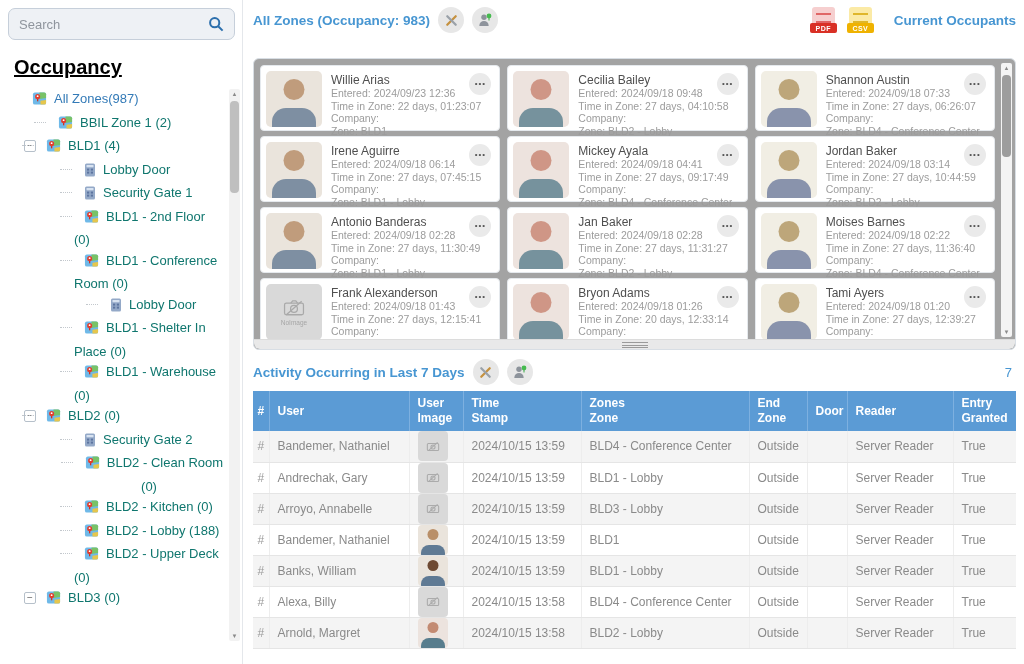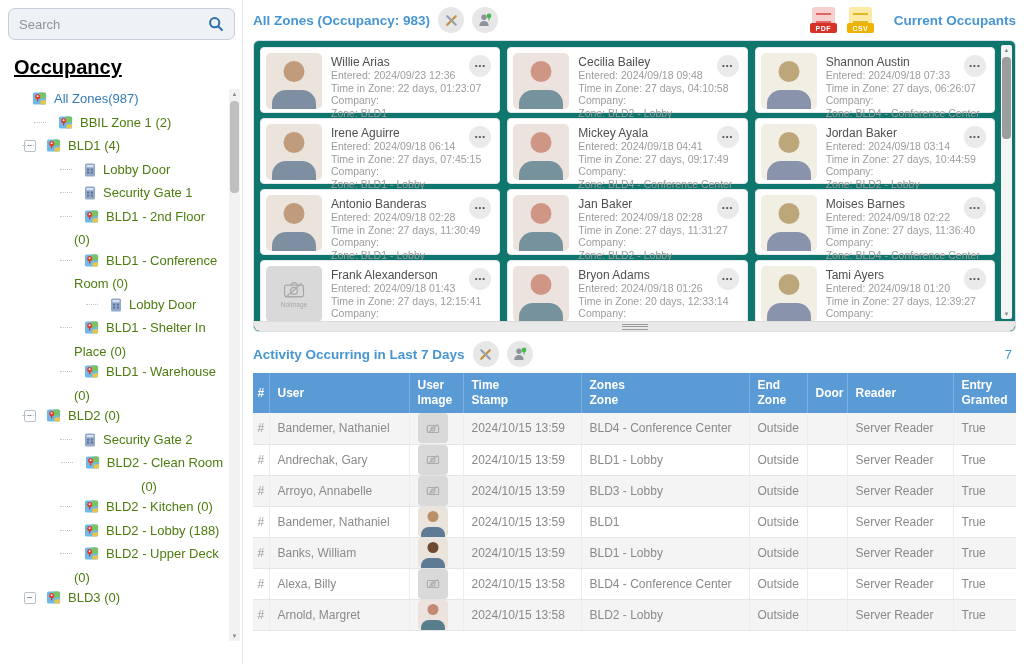--- a/index.html
+++ b/index.html
@@ -19,21 +19,21 @@
 
   .tree { position:relative; height:554px; overflow:hidden; font-size:13px; color:#3d3d3d; padding-right:18px; }
   .tree-item { line-height:20.5px; cursor:default; }
   .tree-item .expander { display:inline-block; width:12px; height:12px; margin-left:-24px; margin-right:0;
                          border:1px solid #b6c0ca; background:#fff; color:#666; font-size:10px; line-height:10px;
                          text-align:center; vertical-align:1px; border-radius:2px; cursor:pointer; }
   .twig { display:inline-block; width:12px; margin-left:-14px; margin-right:2px; border-top:1px dotted #c3c8cd;
           vertical-align:4px; }
   .twig.hide { visibility:hidden; }
   .t-icon { display:inline-block; vertical-align:-3px; margin-left:10px; margin-right:7px; }
-  .tree-label { color:#4d7c0f; cursor:pointer; }
+  .tree-label { color:#0f766e; cursor:pointer; }
   .tree-label.blue { color:#337ab7; }
   .tree-scroll { position:absolute; top:0; right:2px; width:11px; height:552px; background:#f2f2f2; border-radius:2px; }
   .tree-scroll .arrow { position:absolute; left:0; width:11px; text-align:center; font-size:6px; color:#8a8a8a; }
   .tree-scroll .a-up { top:2px; } .tree-scroll .a-dn { bottom:2px; }
   .tree-scroll .thumb { position:absolute; top:12px; left:1px; width:9px; height:92px; background:#bfbfbf; border-radius:4px; }
 
   
   .main { flex:1; padding:0 8px 0 10px; }
   .panel-head { height:40px; display:flex; align-items:center; gap:8px; }
   .panel-title { color:#4796d2; font-weight:bold; font-size:13.5px; }
@@ -47,21 +47,21 @@
   .doc::before { content:""; position:absolute; top:6px; left:4px; right:4px; height:6px; }
   .doc.pdf::before { border-top:2px solid #e06666; border-bottom:2px solid #e06666; }
   .doc.csv::before { border-top:2px solid #dfb62a; border-bottom:2px solid #dfb62a; }
   .doc-badge { position:absolute; bottom:0; left:-2px; right:-2px; color:#fff; font-size:7px; font-weight:bold;
                text-align:center; border-radius:2px; padding:1.5px 0; letter-spacing:.4px; }
   .doc.pdf .doc-badge { background:#d93025; }
   .doc.csv .doc-badge { background:#efb200; }
   .right-title { margin-left:8px; font-size:13.5px; }
 
   
-  .cards-panel { height:292px; border:1px solid #d8dee4; border-radius:6px; position:relative; overflow:hidden; background:#0f766e; }
+  .cards-panel { height:292px; border:1px solid #d8dee4; border-radius:6px; position:relative; overflow:hidden; background:#a3a3a3;margin-top:18px; }
   .cards-grid { display:grid; grid-template-columns:repeat(3, 1fr); gap:5px 7px; padding:6px 20px 0 6px; }
   .card { height:66px; background:#fff; border:1px solid #e5e9ed; border-radius:4px; position:relative;
           display:flex; align-items:flex-start; padding:5px; }
   .avatar { width:56px; height:56px; border-radius:5px; position:relative; overflow:hidden; flex:none; background:#eae4dc; }
   .avatar.photo::before { content:""; position:absolute; top:8px; left:50%; transform:translateX(-50%);
                           width:21px; height:21px; border-radius:50%; background:#c09c7c; }
   .avatar.photo::after { content:""; position:absolute; bottom:-7px; left:50%; transform:translateX(-50%);
                          width:44px; height:26px; border-radius:14px 14px 0 0; background:#7e8fa2; }
   .card:nth-child(3n+2) .avatar.photo { filter:hue-rotate(-20deg) saturate(1.1); }
   .card:nth-child(3n) .avatar.photo { filter:hue-rotate(14deg) brightness(1.04); }

